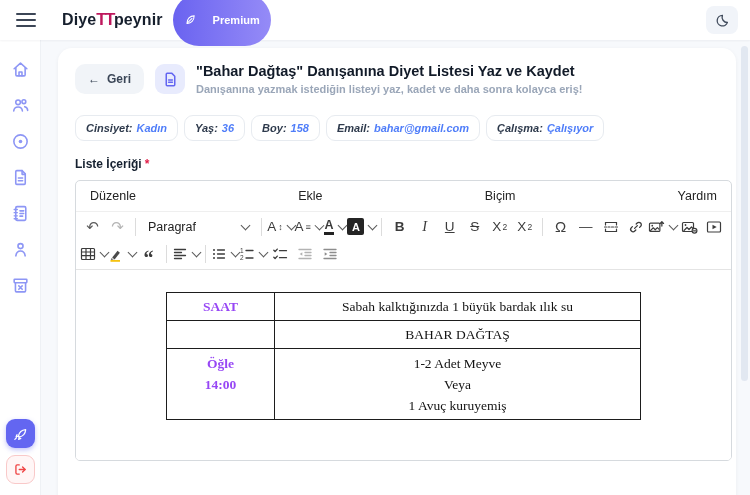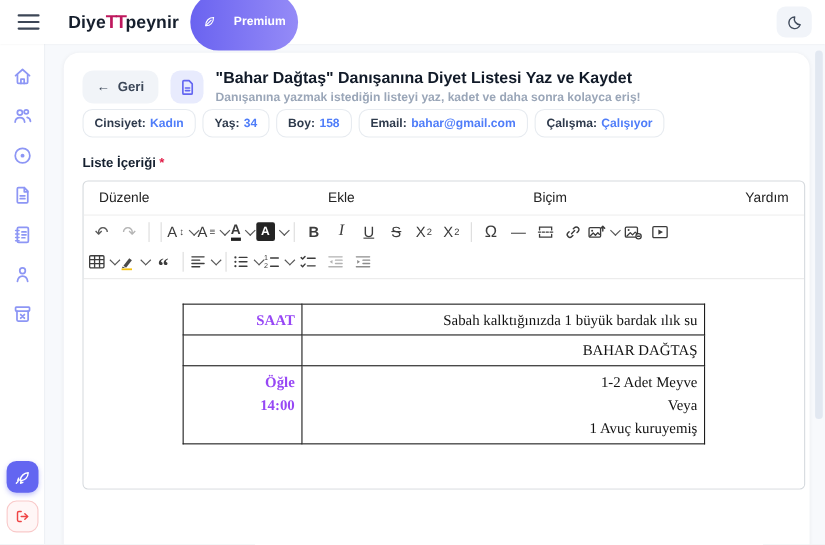--- a/index.html
+++ b/index.html
@@ -35,21 +35,21 @@
   .scroll-track{position:absolute;top:44px;right:1px;bottom:0;width:9px;z-index:7;}
   .scroll-thumb{width:7px;margin:2px auto 0;height:335px;background:#e2e8f1;border-radius:4px;cursor:pointer;}
 
   .header-row{display:flex;align-items:center;gap:11px;}
   .back-btn{display:inline-flex;align-items:center;gap:7px;background:#f1f4f8;border:none;border-radius:10px;
             padding:8px 13px;font-size:12px;font-weight:700;color:#3b4657;cursor:pointer;font-family:inherit;}
   .doc-badge{width:30px;height:30px;border-radius:9px;background:#e8ebfd;display:flex;align-items:center;justify-content:center;color:#6366f1;}
   .title{font-size:14.5px;font-weight:800;color:#111a28;}
   .subtitle{font-size:11px;color:#9aa6b8;margin-top:4px;font-weight:600;}
 
-  .chips-row{display:flex;gap:6px;margin-top:4px;}
+  .chips-row{display:flex;gap:6px;margin-top:20px;font-style:italic;}
   .chip{display:inline-flex;align-items:center;border:1px solid #e7ebf0;border-radius:9px;background:#fff;
         padding:6px 10px;font-size:11px;font-weight:700;color:#2e3a4c;white-space:nowrap;}
   .chip .val{color:#4f7df9;margin-left:4px;}
 
   .field-label{margin-top:16px;font-size:12px;font-weight:800;color:#15202f;}
   .req{color:#e11d48;margin-left:3px;}
 
   
   .editor{margin-top:9px;border:1px solid #d6dade;border-radius:5px;background:#fff;overflow:hidden;width:655px;}
   .menubar{display:flex;align-items:center;gap:2px;padding:4px 5px;border-bottom:1px solid #efefef;justify-content:space-between;}
@@ -72,21 +72,21 @@
   .back-sq{width:17px;height:17px;background:#242424;color:#fff;border-radius:2px;font-size:11px;font-weight:700;
            display:flex;align-items:center;justify-content:center;}
   .tiny{font-size:9px;margin-left:1px;}
   .quote-g{font-family:"Liberation Serif",serif;font-size:20px;font-weight:700;line-height:8px;padding-top:8px;}
   .tb-ic{display:flex;}
 
   
   .content{padding:22px 0 40px;background:#fff;cursor:text;}
   table.diet{margin:0 auto;border-collapse:collapse;width:475px;table-layout:fixed;
              font-family:"Liberation Serif",serif;font-size:13.5px;color:#121212;}
-  table.diet td{border:1px solid #1d1d1d;padding:3px 6px;text-align:right;vertical-align:top;line-height:21px;}
+  table.diet td{border:1px solid #1d1d1d;padding:3px 6px;text-align:center;vertical-align:top;line-height:21px;}
   td.c1{width:95px;}
   .mid td{vertical-align:middle;}
   .ptime{color:#9747f5;font-weight:700;}
   .bold{font-weight:400;}
 </style>
 </head>
 <body>
 
 <div class="app">
 
@@ -202,21 +202,21 @@
       </div>
     </div>
 
     <div class="chips-row">
       <div class="chip">
         <span>Cinsiyet:</span>
           <span class="val">Kadın</span>
       </div>
       <div class="chip">
         <span>Yaş:</span>
-          <span class="val">34</span>
+          <span class="val">36</span>
       </div>
       <div class="chip">
         <span>Boy:</span>
           <span class="val">158</span>
       </div>
       <div class="chip">
         <span>Email:</span>
           <span class="val">bahar@gmail.com</span>
       </div>
       <div class="chip">
@@ -237,20 +237,24 @@
         <div class="menu-item">Biçim</div>
         <div class="menu-item">Yardım</div>
       </div>
 
       <div class="toolbar">
 
         <div class="tb-row">
           <div class="tb-btn" style="color:#5a5a5a;font-size:15px;">↶</div>
           <div class="tb-btn" style="color:#b5b5b5;font-size:15px;">↷</div>
           <div class="tb-divider"></div>
+          <div class="para-dd">
+            <span>Paragraf</span>
+              <span class="chev"></span>
+          </div>
           <div class="tb-divider"></div>
           <div class="tb-btn">
             <span>A</span>
               <span class="tiny">↕</span>
               <span class="chev"></span>
           </div>
           <div class="tb-btn">
             <span>A</span>
               <span class="tiny">≡</span>
               <span class="chev"></span>

